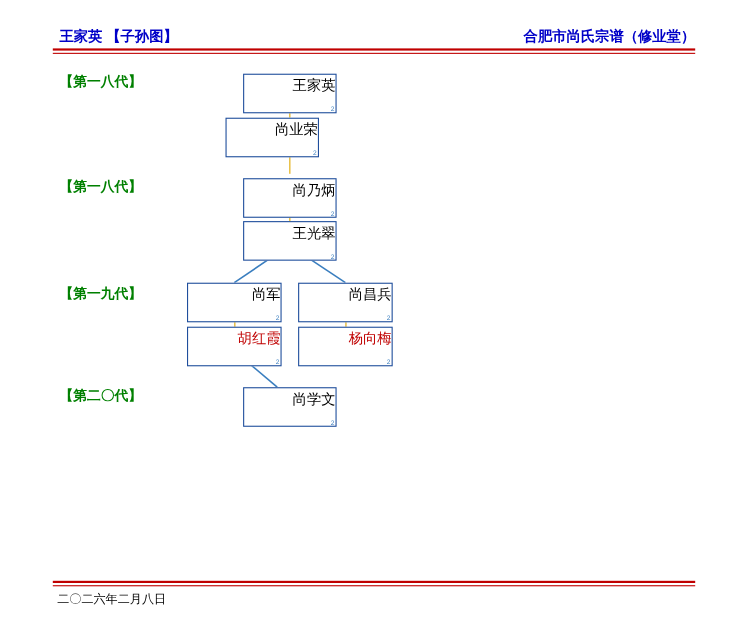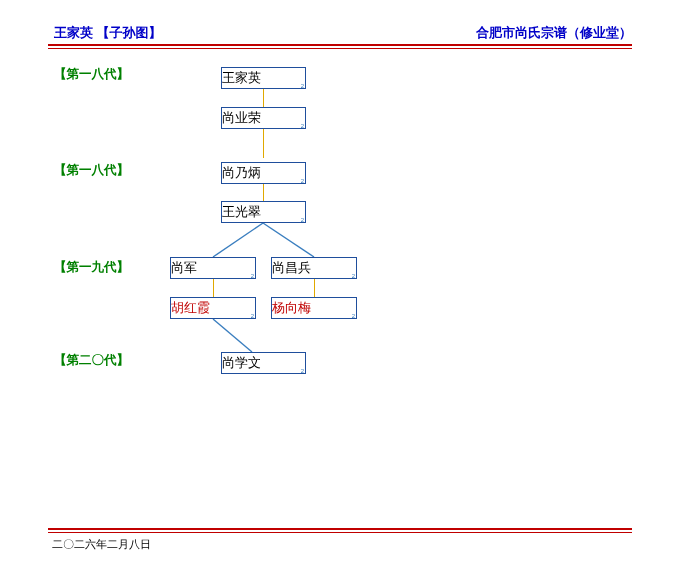--- a/index.html
+++ b/index.html
@@ -88,23 +88,23 @@
     color: #008000;
     white-space: nowrap;
   }
 
   
   .node {
     position: absolute;
     box-sizing: border-box;
     border: 1px solid #1f4e9c;
     background: #ffffff;
-    height: 22px;
+    height: 36px;
     line-height: 20px;
-    text-align: left;
+    text-align: right;
     font-size: 13px;
     color: #000000;
     white-space: nowrap;
     z-index: 5;
   }
   .node.red { color: #c00000; }
   .node .tick {
     position: absolute;
     right: 1px;
     bottom: -1px;
@@ -158,21 +158,21 @@
   <div class="gen-label" style="left:54px; top:66px;">【第一八代】</div>
   <div class="gen-label" style="left:54px; top:162px;">【第一八代】</div>
   <div class="gen-label" style="left:54px; top:259px;">【第一九代】</div>
   <div class="gen-label" style="left:54px; top:352px;">【第二〇代】</div>
 
   <div class="node" style="left:221px; top:67px; width:85px;">
     <span>王家英</span>
     <span class="tick">2</span>
   </div>
 
-  <div class="node" style="left:221px; top:107px; width:85px;">
+  <div class="node" style="left:205px; top:107px; width:85px;">
     <span>尚业荣</span>
     <span class="tick">2</span>
   </div>
 
   <div class="node" style="left:221px; top:162px; width:85px;">
     <span>尚乃炳</span>
     <span class="tick">2</span>
   </div>
 
   <div class="node" style="left:221px; top:201px; width:85px;">

